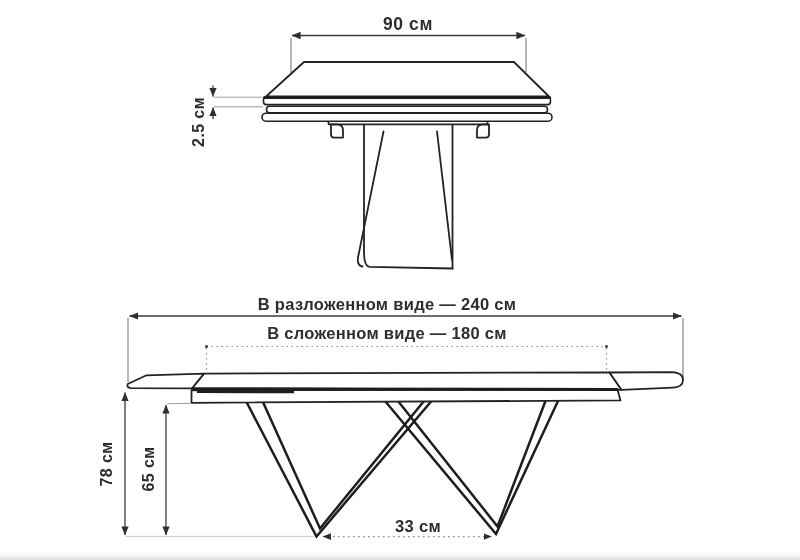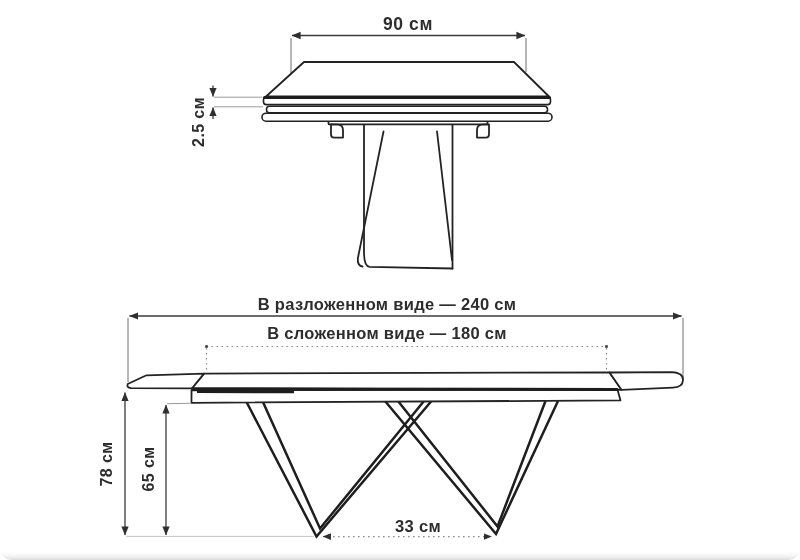--- a/index.html
+++ b/index.html
@@ -1,16 +1,16 @@
 <!DOCTYPE html>
 <html><head>
 <meta charset="utf-8">
 <style>
   html,body{margin:0;padding:0;background:#ffffff;}
-  .canvas{position:relative;width:800px;height:560px;background:#ffffff;overflow:hidden;border-radius:12px;}
+  .canvas{position:relative;width:800px;height:560px;background:#ffffff;overflow:hidden;}
   svg{display:block;}
   text{
     font-family:"Liberation Sans","DejaVu Sans",sans-serif;
     fill:#2d2d2d;
   }
   .lbl    {font-size:16.5px;letter-spacing:.3px;font-weight:600;}
   .lbl-md {font-size:17.5px;letter-spacing:.6px;font-weight:600;}
   .lbl-rot{font-size:16px;letter-spacing:.4px;font-weight:600;}
   .outline {fill:#ffffff;stroke:#232323;stroke-width:1.8;stroke-linejoin:round;}
   .stroke-only {fill:none;stroke:#232323;stroke-width:1.8;stroke-linejoin:round;stroke-linecap:round;}

